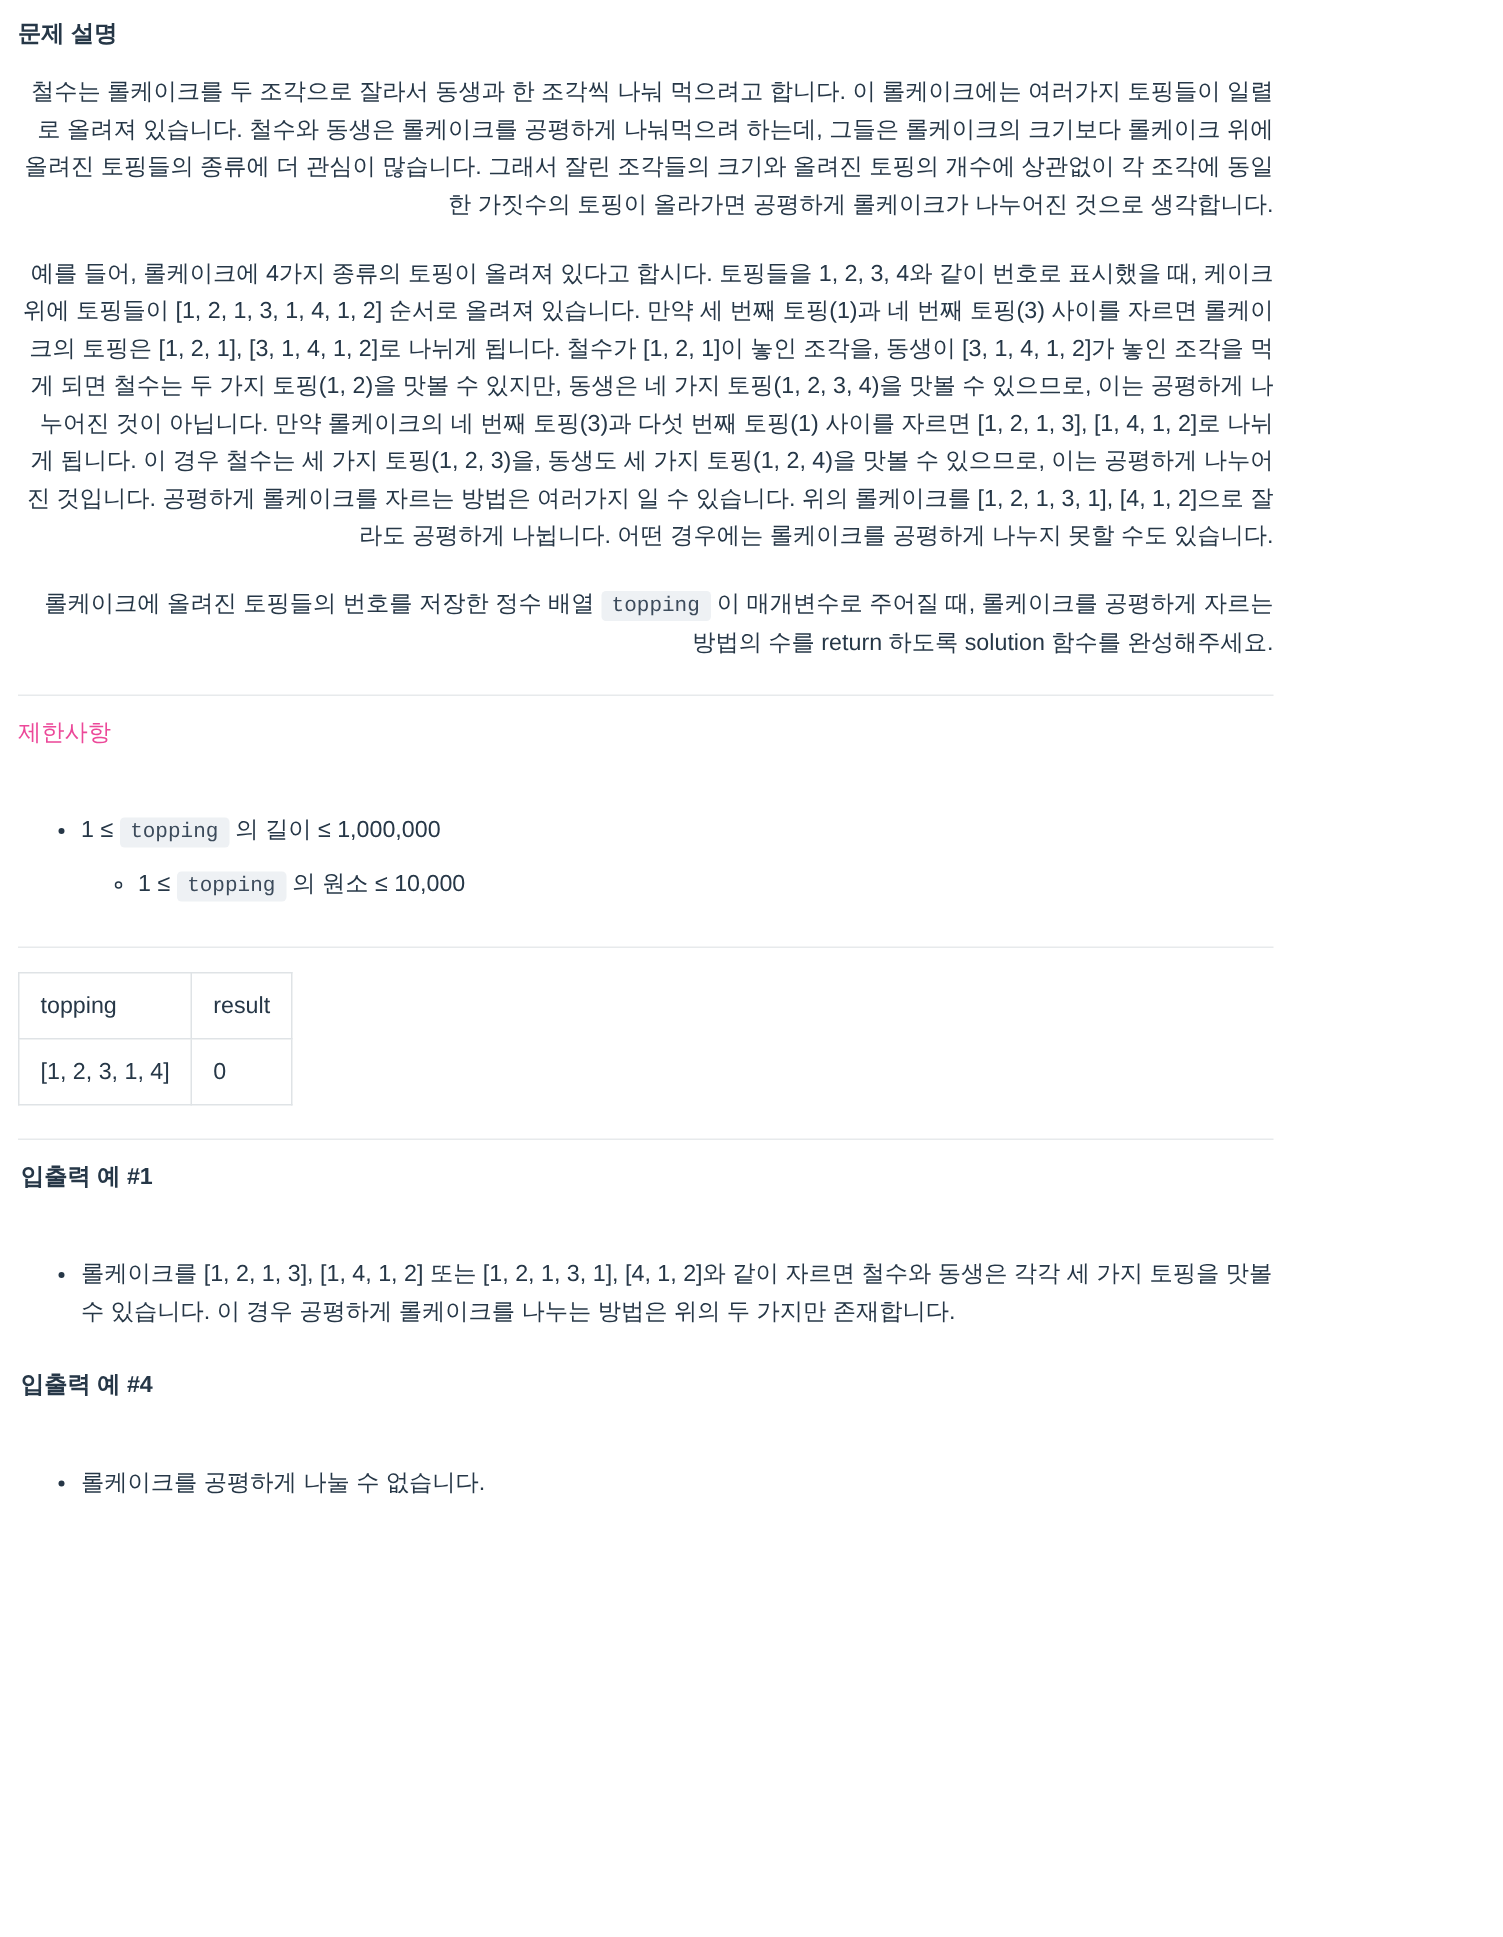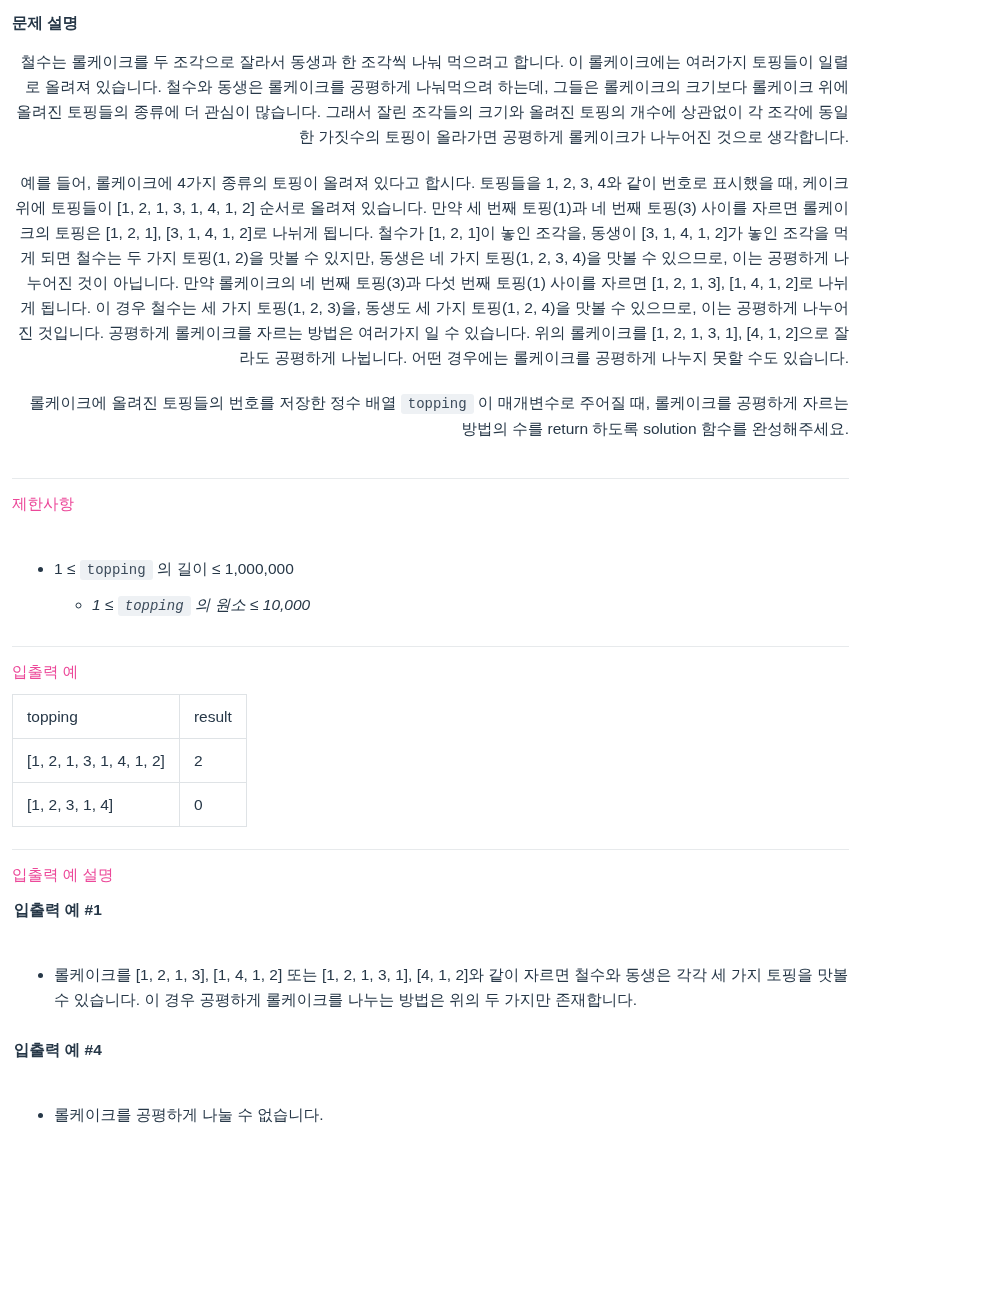--- a/index.html
+++ b/index.html
@@ -30,21 +30,21 @@
   .section-label {
     font-size: 15.5px;
     color: #ec4899;
     margin: 0 0 10px 0;
   }
   p.para {
     margin: 0 0 20px 0;
     text-align: right;
   }
   p.para:last-child {
-    margin-bottom: 15px;
+    margin-bottom: 0;
   }
   .block {
     padding-top: 12px;
     padding-bottom: 22px;
   }
   .divider {
     border: none;
     border-top: 1px solid #e7eaec;
     margin: 0;
     height: 0;
@@ -64,21 +64,20 @@
     list-style-type: disc;
   }
   ul.bullets > li {
     margin-bottom: 6px;
     margin-top: 40px;
   }
   ul.sub {
     margin: 10px 0 0 0;
     padding-left: 38px;
     list-style-type: circle;
-    font-style: italic;
   }
   ul.sub > li {
     margin-bottom: 2px;
   }
   table.io-table {
     border-collapse: collapse;
     margin-top: 4px;
     font-size: 15.5px;
   }
   table.io-table th,
@@ -125,45 +124,39 @@
             <span>1 ≤ </span><code class="inline">topping</code><span> 의 원소 ≤ 10,000</span>
           </li>
         </ul>
       </li>
     </ul>
   </section>
 
   <hr class="divider">
 
   <section class="block">
-    <div class="section-label">입출력 예</div>
     <table class="io-table">
       <thead>
         <tr>
           <th>topping</th>
           <th>result</th>
         </tr>
       </thead>
       <tbody>
-        <tr>
-          <td>[1, 2, 1, 3, 1, 4, 1, 2]</td>
-          <td>2</td>
-        </tr>
         <tr>
           <td>[1, 2, 3, 1, 4]</td>
           <td>0</td>
         </tr>
       </tbody>
     </table>
   </section>
 
   <hr class="divider">
 
   <section class="block">
-    <div class="section-label">입출력 예 설명</div>
     <div class="sub-heading">입출력 예 #1</div>
     <ul class="bullets">
       <li>롤케이크를 [1, 2, 1, 3], [1, 4, 1, 2] 또는 [1, 2, 1, 3, 1], [4, 1, 2]와 같이 자르면 철수와 동생은 각각 세 가지 토핑을 맛볼 수 있습니다. 이 경우 공평하게 롤케이크를 나누는 방법은 위의 두 가지만 존재합니다.</li>
     </ul>
     <div class="spacer-18"></div>
     <div class="sub-heading">입출력 예 #4</div>
     <ul class="bullets">
       <li>롤케이크를 공평하게 나눌 수 없습니다.</li>
     </ul>
   </section>

